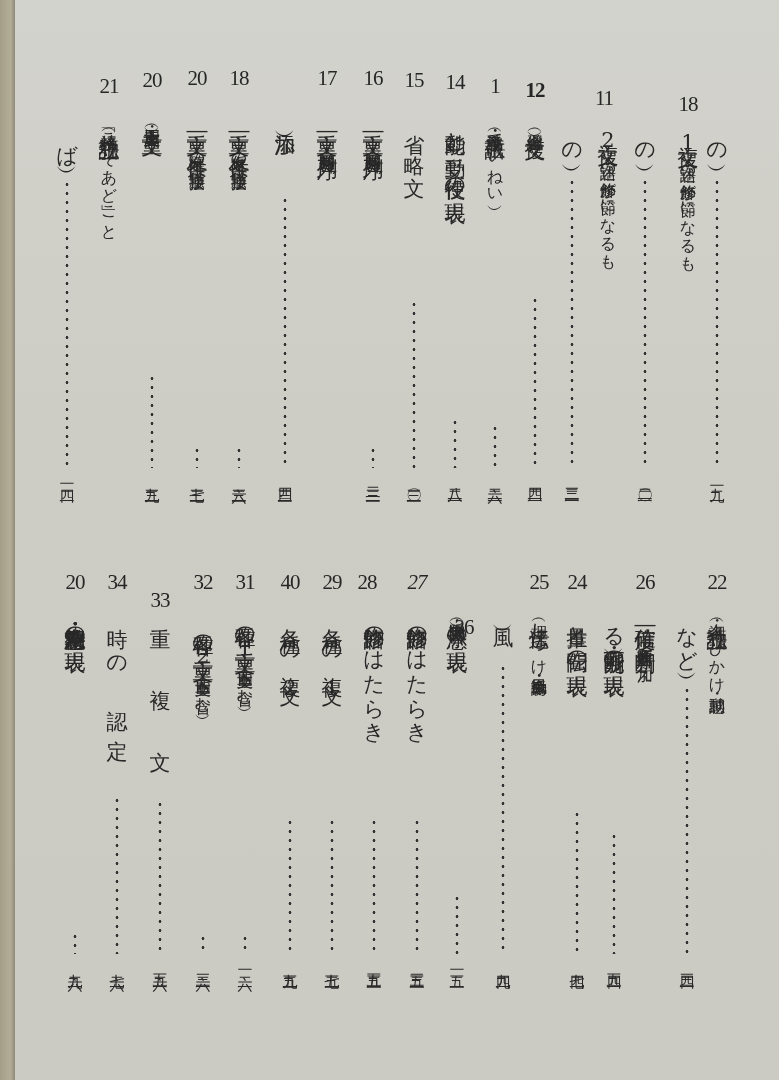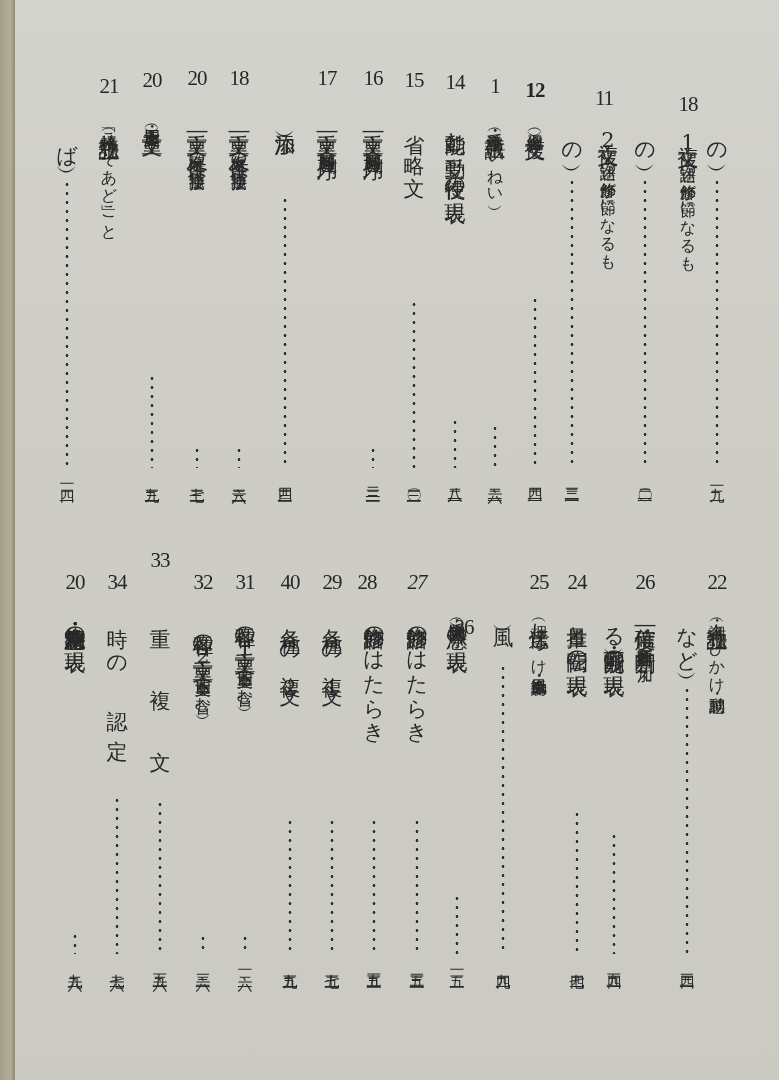--- a/index.html
+++ b/index.html
@@ -211,21 +211,21 @@
 <div class="num" style="left:228px;top:570px;">31</div>
 <div class="col" style="left:228px;top:612px;"><span>各種の重文1</span><span class="sub">（三・四重文も含む）</span></div>
 <div class="leader" style="left:228px;top:934px;height:20px;"></div>
 <div class="pg" style="left:228px;top:966px;">二六一</div>
 
 <div class="num" style="left:186px;top:570px;">32</div>
 <div class="col" style="left:186px;top:620px;"><span>各種の重文2</span><span class="sub">（三・四重文も含む）</span></div>
 <div class="leader" style="left:186px;top:934px;height:20px;"></div>
 <div class="pg" style="left:186px;top:966px;">二六三</div>
 
-<div class="num" style="left:143px;top:548px;">33</div>
+<div class="num" style="left:143px;top:588px;">33</div>
 <div class="col" style="left:143px;top:612px;letter-spacing:20px;">重　複　文</div>
 <div class="leader" style="left:143px;top:800px;height:154px;"></div>
 <div class="pg" style="left:143px;top:966px;">二六五</div>
 
 <div class="num" style="left:100px;top:570px;">34</div>
 <div class="col" style="left:100px;top:612px;letter-spacing:4px;">時　の　認　定</div>
 <div class="leader" style="left:100px;top:796px;height:158px;"></div>
 <div class="pg" style="left:100px;top:966px;">二六七</div>
 
 <div class="num" style="left:58px;top:570px;">20</div>

